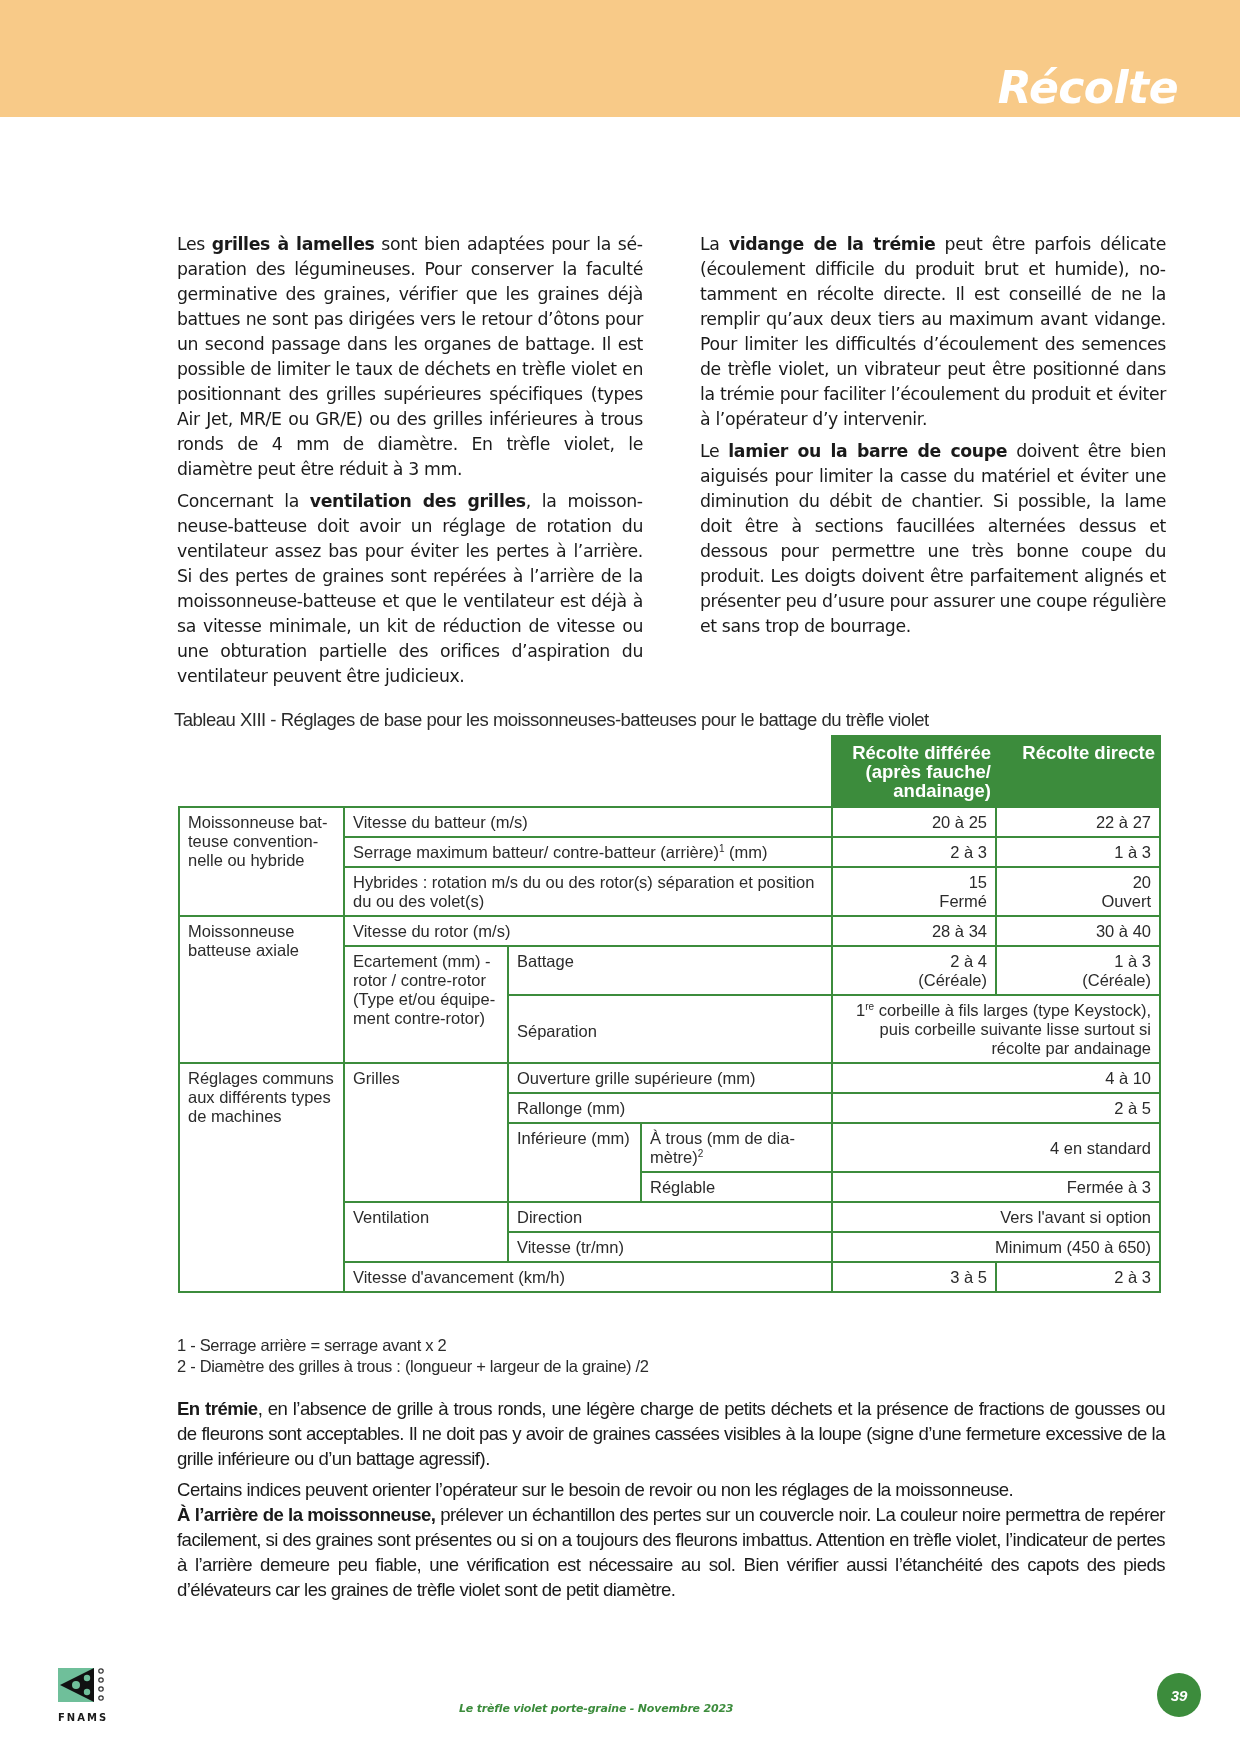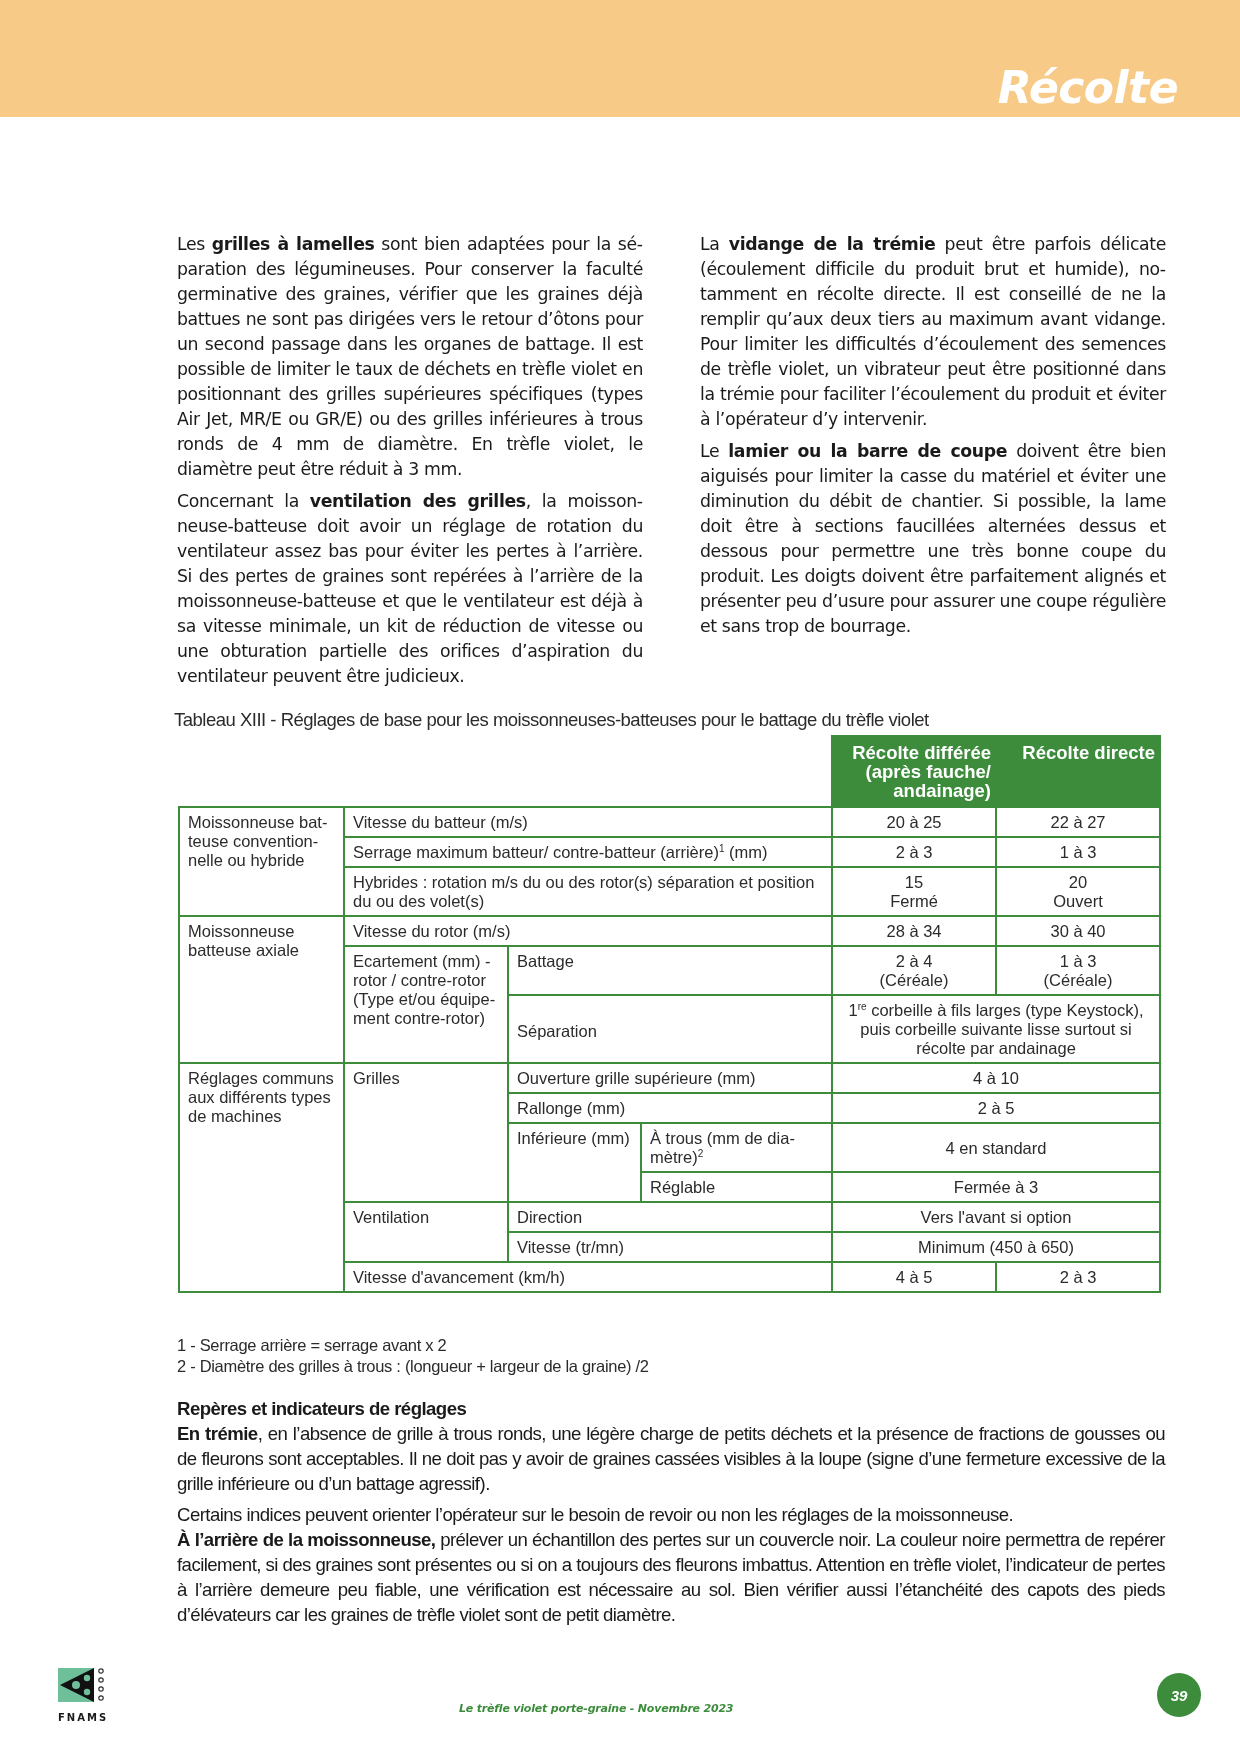--- a/index.html
+++ b/index.html
@@ -42,21 +42,21 @@
   table.settings td, table.settings th {
     border: 2.5px solid #3c8c3c; vertical-align: top; padding: 5px 8px 4px 8px;
   }
   table.settings th {
     background: #3c8c3c; color: #ffffff; font-weight: bold; font-size: 18.5px;
     line-height: 19px; text-align: right; border-color: #3c8c3c;
     border-left: 2px solid #ffffff; padding: 6px 4px 4px 4px;
   }
   table.settings th.h-first { border-left-color: #3c8c3c; }
   table.settings td.empty-head { border: none; background: transparent; }
-  .c { text-align: center; vertical-align: middle !important; }
+  .c { text-align: right; vertical-align: middle !important; }
   sup { font-size: 10px; line-height: 0; }
 
   .footnotes {
     position: absolute; left: 177px; top: 1335px;
     font-family: "Liberation Sans", sans-serif; font-size: 16.5px; line-height: 21px;
     color: #2b2b2b; letter-spacing: -0.3px;
   }
   .section {
     position: absolute; left: 177px; top: 1396px; width: 988px;
     font-family: "Liberation Sans", sans-serif; font-size: 18.6px; line-height: 25px;
@@ -186,33 +186,32 @@
     <td rowspan="2">Ventilation</td>
     <td colspan="2">Direction</td>
     <td colspan="2" class="c">Vers l'avant si option</td>
   </tr>
   <tr>
     <td colspan="2">Vitesse (tr/mn)</td>
     <td colspan="2" class="c">Minimum (450 à 650)</td>
   </tr>
   <tr>
     <td colspan="3">Vitesse d'avancement (km/h)</td>
-    <td class="c">4 à 5</td>
+    <td class="c">3 à 5</td>
     <td class="c">2 à 3</td>
   </tr>
 </tbody>
   </table>
 
 <div class="footnotes">
   <div>1 - Serrage arrière = serrage avant x 2</div>
   <div>2 - Diamètre des grilles à trous : (longueur + largeur de la graine) /2</div>
 </div>
 
 <div class="section">
-  <h3>Repères et indicateurs de réglages</h3>
   <p><b>En trémie</b><span>, en l’absence de grille à trous ronds, une légère charge de petits déchets et la présence de fractions de gousses ou de fleurons sont acceptables. Il ne doit pas y avoir de graines cassées visibles à la loupe (signe d’une fer­meture excessive de la grille inférieure ou d’un battage agressif).</span></p>
   <p style="margin-bottom:0">Certains indices peuvent orienter l’opérateur sur le besoin de revoir ou non les réglages de la moissonneuse.</p>
   <p><b>À l’arrière de la moissonneuse,</b><span> prélever un échantillon des pertes sur un couvercle noir. La couleur noire permettra de repérer facilement, si des graines sont présentes ou si on a toujours des fleurons imbattus. Attention en trèfle violet, l’indicateur de pertes à l’arrière demeure peu fiable, une vérification est nécessaire au sol. Bien vérifier aussi l’étanchéité des capots des pieds d’élévateurs car les graines de trèfle violet sont de petit diamètre.</span></p>
 </div>
 
 <svg class="logo" viewBox="0 0 60 56">
   <rect x="0" y="0" width="36" height="34" fill="#6fbf9a"></rect>
   <polygon points="36,0 36,34 2,17" fill="#111111"></polygon>
   <circle cx="18" cy="17" r="4" fill="#6fbf9a"></circle>
   <circle cx="29" cy="10" r="3.2" fill="#6fbf9a"></circle>

